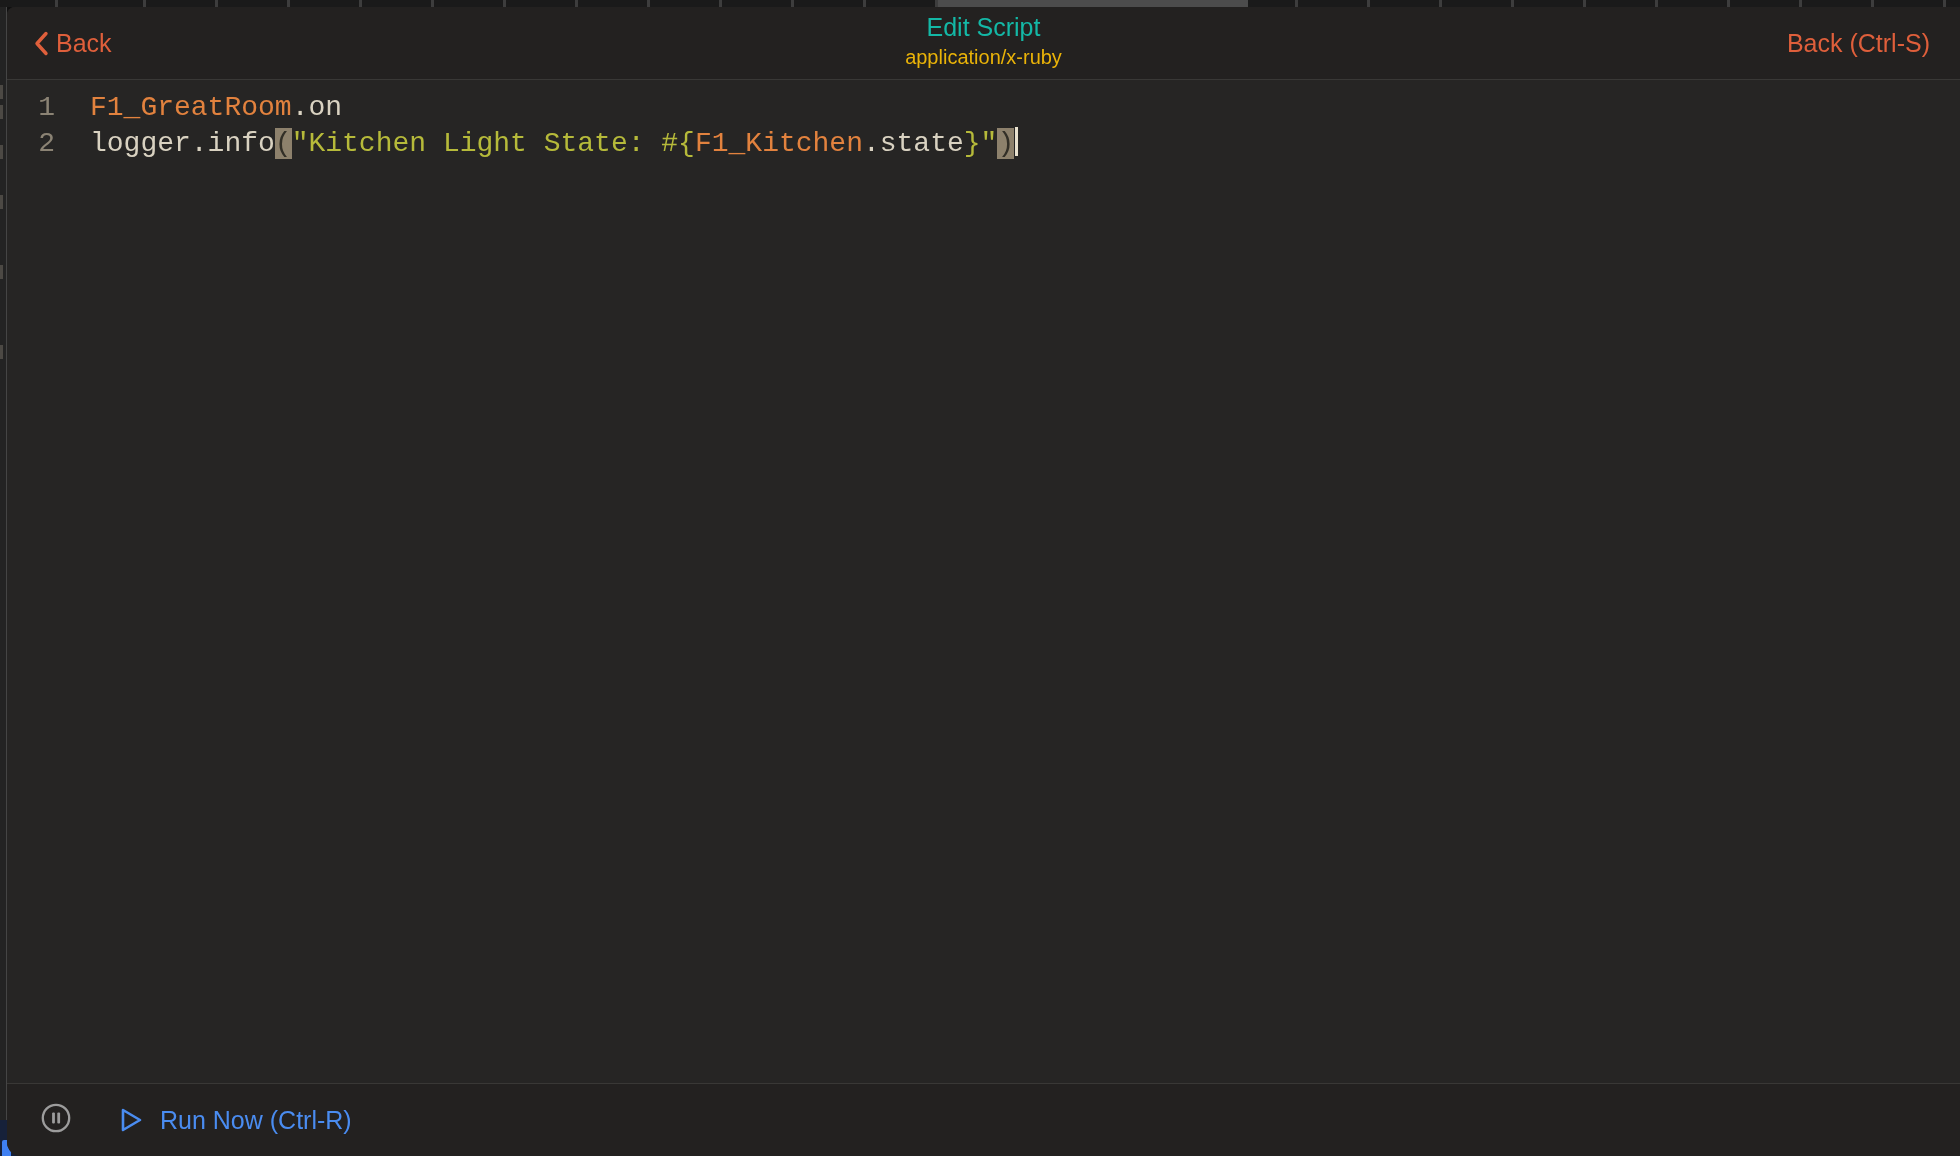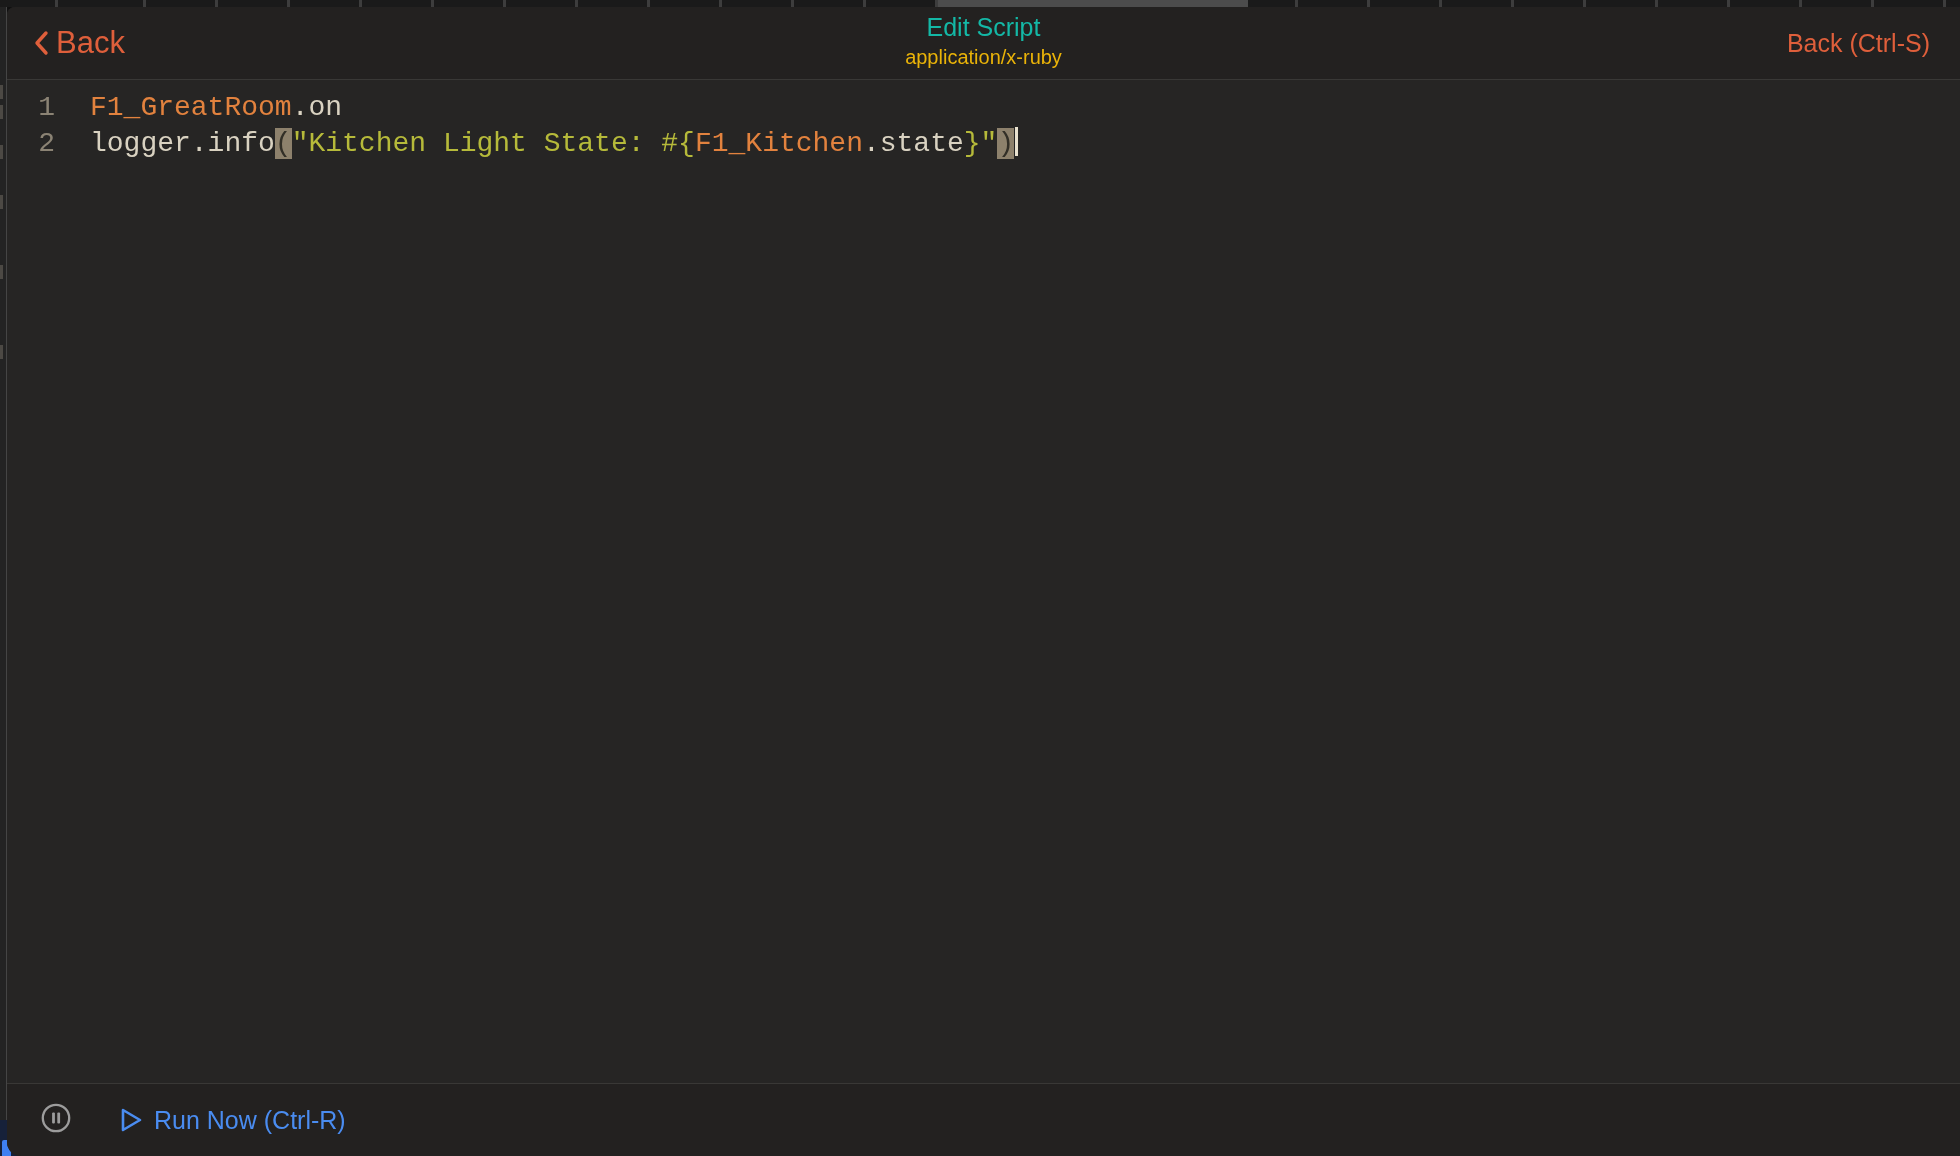--- a/index.html
+++ b/index.html
@@ -16,21 +16,21 @@
   .bg-corner{position:absolute;left:0;bottom:0;width:30px;height:36px;background:#16213a;}
   .bg-corner-glyph{position:absolute;left:2px;bottom:0;width:9px;height:16px;background:#3f80f2;border-radius:2px 2px 0 0;}
 
   
   .modal{position:absolute;left:7px;top:7px;right:0;bottom:0;display:flex;flex-direction:column;
          background:#262524;border-radius:8px 0 0 14px;overflow:hidden;}
 
   
   .topbar{position:relative;flex:0 0 72px;background:#232120;border-bottom:1px solid #393836;}
   .back-btn{position:absolute;left:26px;top:50%;transform:translateY(-50%);
-            display:flex;align-items:center;gap:7px;color:#df5f3b;font-size:31px;cursor:pointer;}
+            display:flex;align-items:center;gap:7px;color:#df5f3b;font-size:25px;cursor:pointer;}
   .back-btn svg{display:block;}
   .title-wrap{position:absolute;left:0;right:0;top:5px;text-align:center;pointer-events:none;}
   .title{color:#14b8a6;font-size:25px;font-weight:400;line-height:30px;}
   .subtitle{color:#eab308;font-size:20px;line-height:24px;margin-top:3px;}
   .save-btn{position:absolute;right:30px;top:50%;transform:translateY(-50%);
             color:#df5f3b;font-size:25px;cursor:pointer;}
 
   
   .editor{flex:1 1 auto;background:#262524;padding-top:10px;position:relative;cursor:text;}
   .code-line{display:flex;height:36px;line-height:36px;
@@ -40,21 +40,21 @@
   .seg-plain{color:#d9d2c1;}
   .seg-variable{color:#e2823e;}
   .seg-string{color:#b6ba3a;}
   .seg-bracket-match{color:#322f27;background:#8d816c;}
   .caret{display:inline-block;width:3px;height:29px;background:#e9e2d0;vertical-align:middle;margin-left:1px;transform:translateY(-2px);}
 
   
   .bottombar{flex:0 0 72px;background:#232120;border-top:1px solid #393836;
              display:flex;align-items:center;padding-left:32px;}
   .pause-btn{width:34px;height:34px;display:flex;align-items:center;justify-content:center;cursor:pointer;}
-  .run-btn{display:flex;align-items:center;gap:9px;margin-left:46px;color:#4a8cf0;font-size:25px;cursor:pointer;}
+  .run-btn{display:flex;align-items:center;gap:15px;margin-left:46px;color:#4a8cf0;font-size:25px;cursor:pointer;}
   .run-btn svg{display:block;}
 </style>
 </head>
 <body>
 
 <div class="stage">
 
   <div class="bg-top-strip">
     <div class="bg-scroll-fragment"></div>
   </div>

